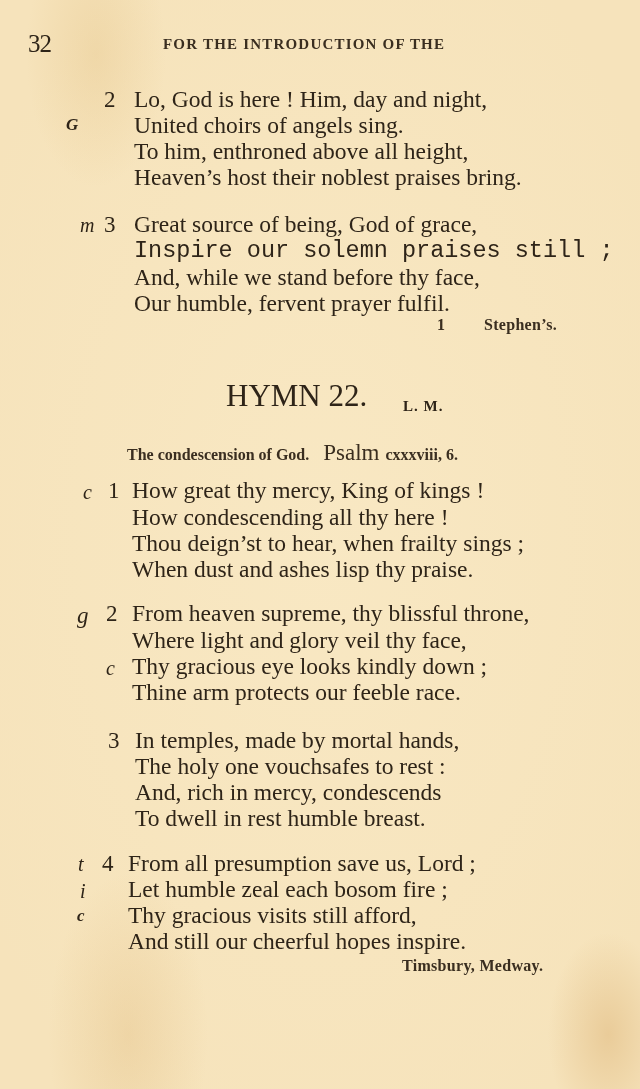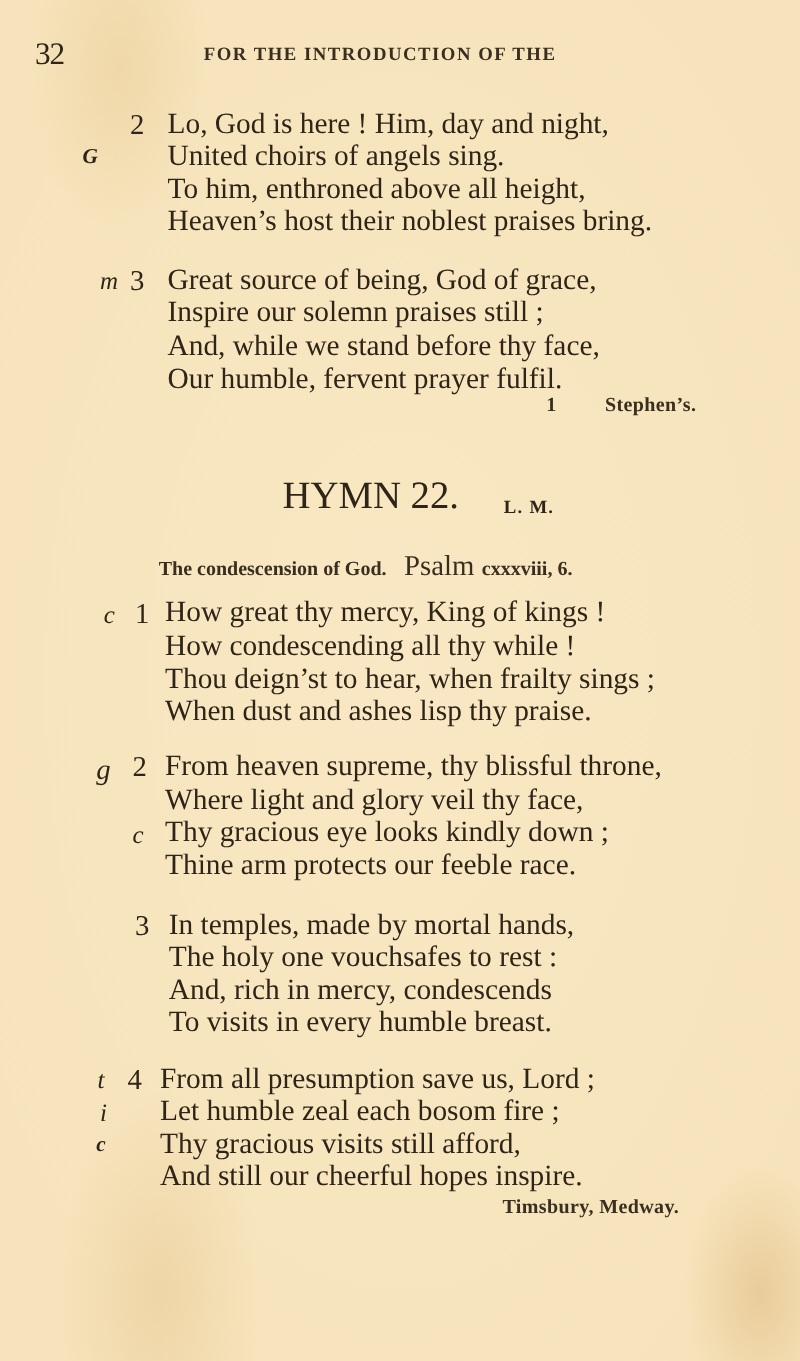--- a/index.html
+++ b/index.html
@@ -102,61 +102,61 @@
     <span class="mark bold" style="left:66px; top:116px;">G</span>
     <span class="line" style="left:134px; top:114px;">United choirs of angels sing.</span>
     <span class="line" style="left:134px; top:140px;">To  him, enthroned above all height,</span>
     <span class="line" style="left:134px; top:166px;">Heaven’s host their noblest praises bring.</span>
   </div>
 
   <div>
     <span class="mark" style="left:80px; top:215px;">m</span>
     <span class="num" style="left:104px; top:213px;">3</span>
     <span class="line" style="left:134px; top:213px;">Great source of being, God of grace,</span>
-    <span class="line" style="left:134px; top:239px;">Inspire our solemn praises still ;</span>
+    <span class="line" style="left:134px; top:239px;font-family:Liberation Mono, monospace;">Inspire our solemn praises still ;</span>
     <span class="line" style="left:134px; top:266px;">And, while we stand before thy face,</span>
     <span class="line" style="left:134px; top:292px;">Our humble, fervent  prayer fulfil.</span>
   </div>
 
   <span class="tune" style="left:437px; top:316px;">1</span>
   <span class="tune" style="left:484px; top:316px;">Stephen’s.</span>
 </div>
 
 <div>
   <div class="hymn-title">HYMN 22.</div>
   <div class="meter">L. M.</div>
   <div class="subtitle">
     <span>The condescension of God.</span><span class="psalm">Psalm</span><span class="ref">cxxxviii, 6.</span>
   </div>
 
   <div>
     <span class="mark" style="left:83px; top:482px;">c</span>
     <span class="num" style="left:108px; top:479px;">1</span>
     <span class="line" style="left:132px; top:479px;">How great thy mercy, King of  kings !</span>
-    <span class="line" style="left:132px; top:506px;">How condescending all  thy while !</span>
+    <span class="line" style="left:132px; top:506px;">How condescending all  thy here !</span>
     <span class="line" style="left:132px; top:532px;">Thou deign’st to hear, when frailty sings ;</span>
     <span class="line" style="left:132px; top:558px;">When dust and ashes lisp thy praise.</span>
   </div>
 
   <div>
     <span class="mark" style="left:77px; top:604px; font-size:23px;">g</span>
     <span class="num" style="left:106px; top:602px;">2</span>
     <span class="line" style="left:132px; top:602px;">From heaven supreme, thy blissful throne,</span>
     <span class="line" style="left:132px; top:629px;">Where light and glory veil thy face,</span>
     <span class="mark" style="left:106px; top:658px;">c</span>
     <span class="line" style="left:132px; top:655px;">Thy gracious eye looks kindly down ;</span>
     <span class="line" style="left:132px; top:681px;">Thine arm protects our feeble race.</span>
   </div>
 
   <div>
     <span class="num" style="left:108px; top:729px;">3</span>
     <span class="line" style="left:135px; top:729px;">In temples, made by mortal hands,</span>
     <span class="line" style="left:135px; top:755px;">The holy one vouchsafes to rest :</span>
     <span class="line" style="left:135px; top:781px;">And, rich in mercy, condescends</span>
-    <span class="line" style="left:135px; top:807px;">To visits in every humble breast.</span>
+    <span class="line" style="left:135px; top:807px;">To dwell in rest humble breast.</span>
   </div>
 
   <div>
     <span class="mark" style="left:78px; top:854px;">t</span>
     <span class="num" style="left:102px; top:852px;">4</span>
     <span class="line" style="left:128px; top:852px;">From all presumption save us, Lord ;</span>
     <span class="mark" style="left:80px; top:881px;">i</span>
     <span class="line" style="left:128px; top:878px;">Let humble zeal each bosom fire ;</span>
     <span class="mark bold" style="left:77px; top:907px;">c</span>
     <span class="line" style="left:128px; top:904px;">Thy gracious visits still afford,</span>

